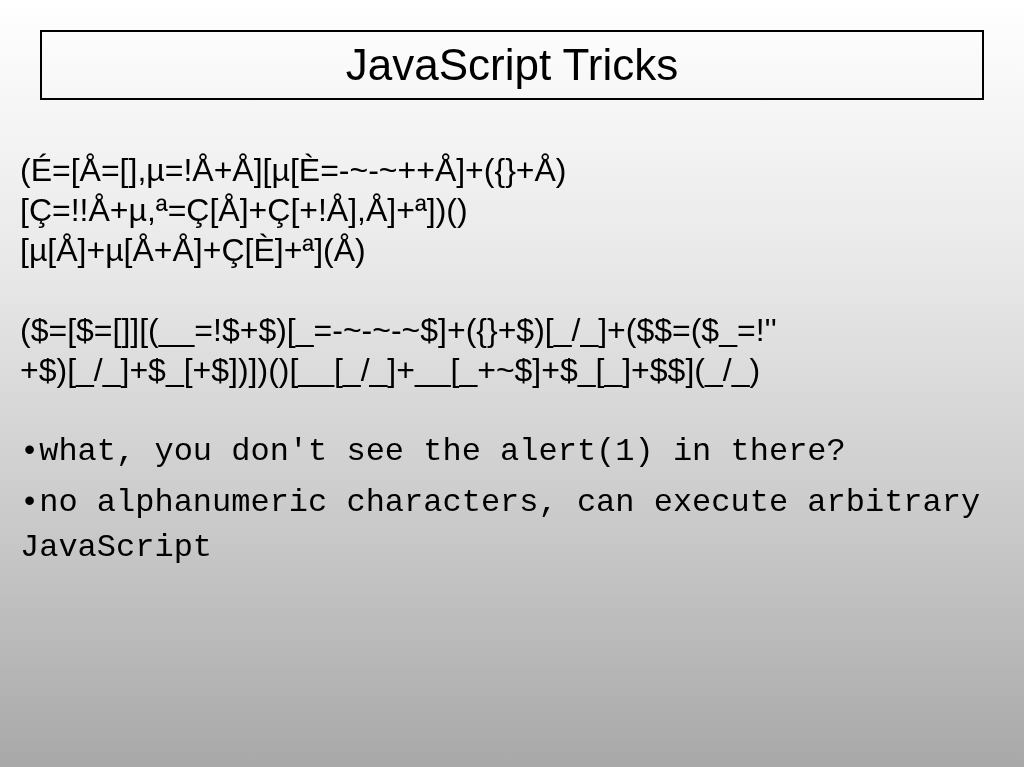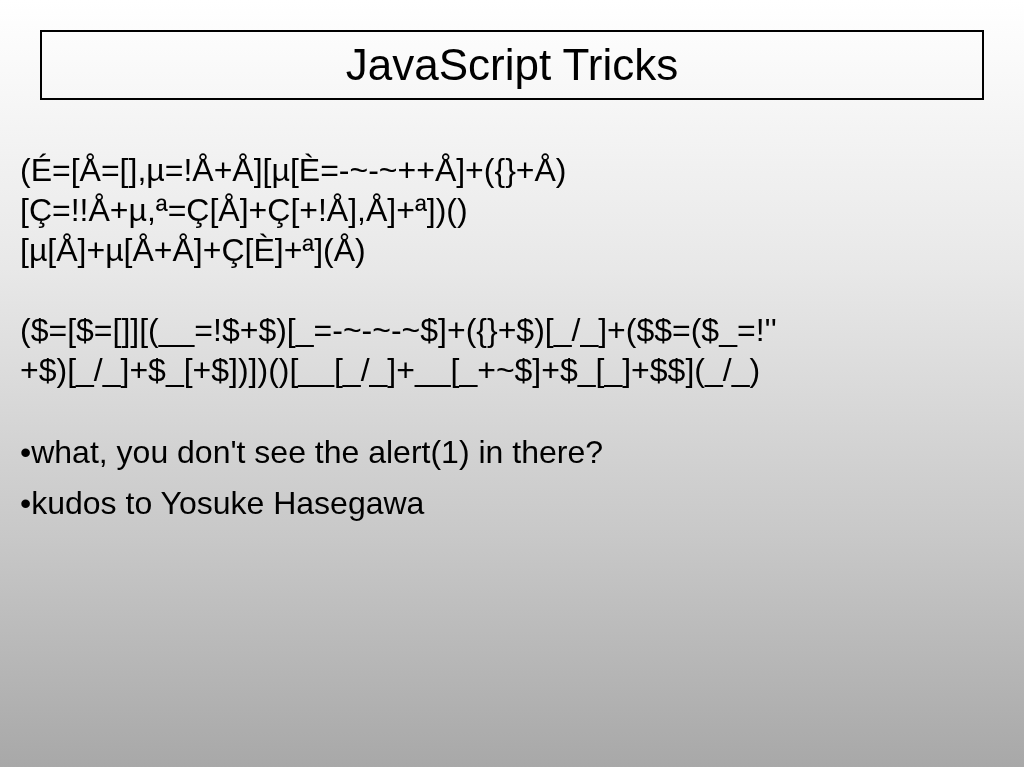--- a/index.html
+++ b/index.html
@@ -37,32 +37,33 @@
       word-break: break-all;
       white-space: pre-wrap;
     }
     .bullets {
       font-size: 32px;
       color: #000;
       line-height: 1.4;
     }
     .bullet-item {
       margin-bottom: 6px;
+      font-family: Liberation Mono, monospace;
     }
   </style>
 </head>
 <body>
 
 <div class="title-box">
   <div class="title-text">JavaScript Tricks</div>
 </div>
 
 <div class="code-block"><span>(É=[Å=[],µ=!Å+Å][µ[È=-~-~++Å]+({}+Å)</span>
 <span>[Ç=!!Å+µ,ª=Ç[Å]+Ç[+!Å],Å]+ª])()</span>
 <span>[µ[Å]+µ[Å+Å]+Ç[È]+ª](Å)</span></div>
 
 <div class="code-block"><span>($=[$=[]][(__=!$+$)[_=-~-~-~$]+({}+$)[_/_]+($$=($_=!''</span>
 <span>+$)[_/_]+$_[+$])])()[__[_/_]+__[_+~$]+$_[_]+$$](_/_)</span></div>
 
 <div class="bullets">
   <div class="bullet-item">•what, you don't see the alert(1) in there?</div>
-  <div class="bullet-item">•kudos to Yosuke Hasegawa</div>
+  <div class="bullet-item">•no alphanumeric characters, can execute arbitrary JavaScript</div>
 </div>
 
 </body></html>

